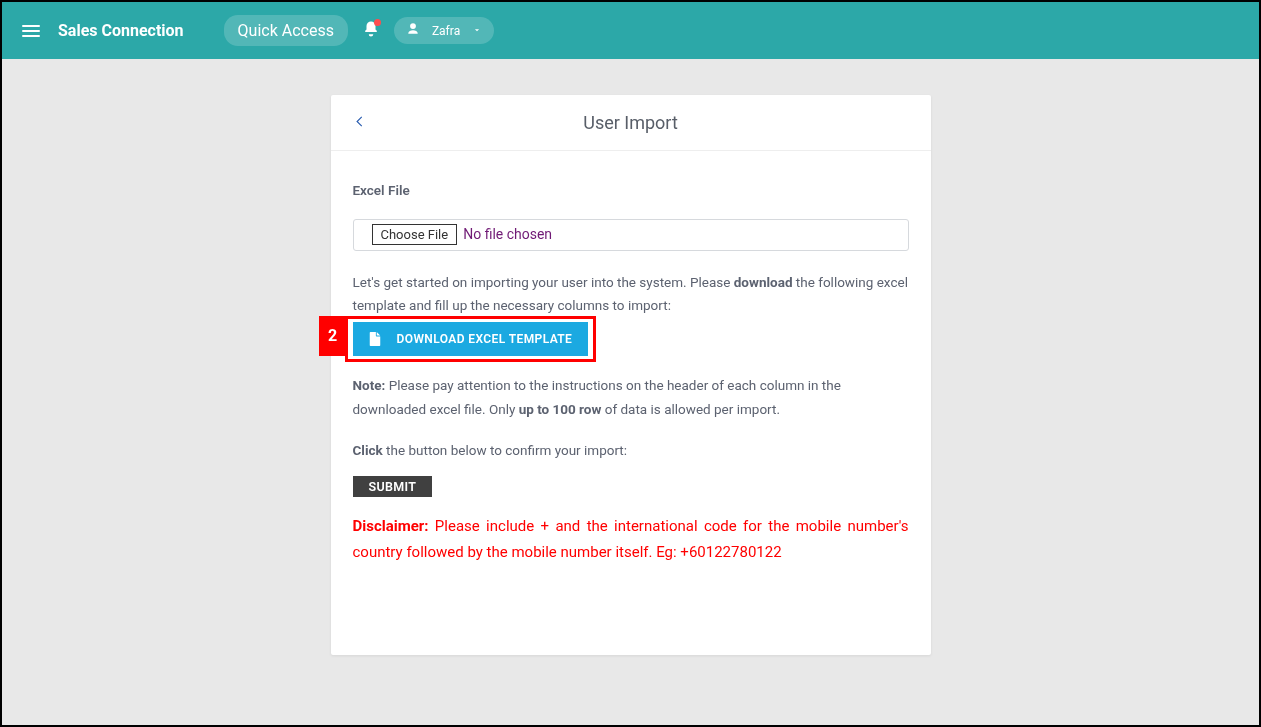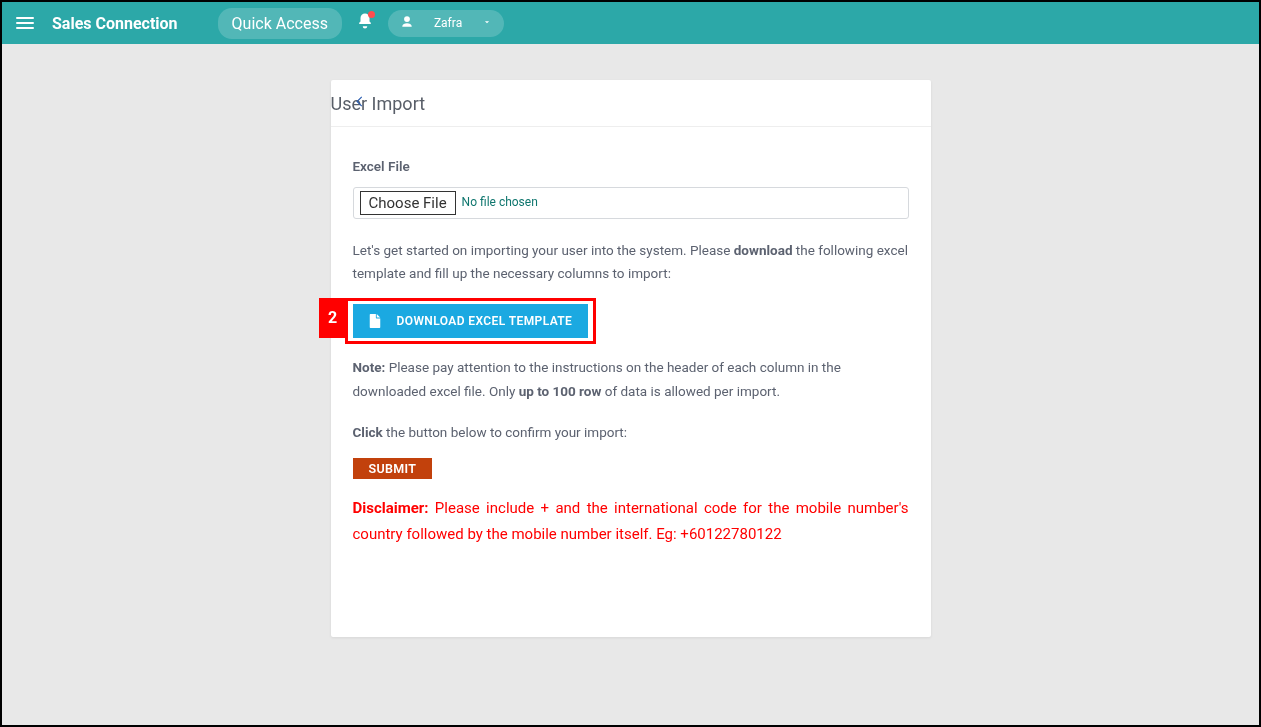--- a/index.html
+++ b/index.html
@@ -1,23 +1,23 @@
 <!DOCTYPE html>
 <html><head>
   <meta charset="utf-8">
   <style>
     * { margin: 0; padding: 0; box-sizing: border-box; font-family: -apple-system, BlinkMacSystemFont, "Segoe UI", Roboto, Helvetica, Arial, sans-serif; }
     body { background: #e8e8e8; width: 1261px; height: 727px; overflow: hidden; border: 2px solid #000; }
     
     .topbar {
       background: #2ca8a8;
-      height: 42px;
-      display: flex;
-      align-items: center;
-      padding: 0 14px;
+      height: 57px;
+      display: flex;
+      align-items: center;
+      padding: 0 20px;
       color: #fff;
     }
     .menu-icon { cursor: pointer; margin-right: 18px; display: flex; flex-direction: column; justify-content: center; gap: 3px; width: 18px; height: 14px; }
     .menu-icon span { display: block; height: 2px; background: #fff; border-radius: 1px; }
     .brand { font-weight: 700; font-size: 16px; color: #fff; margin-right: 40px; }
     .tagline { color: rgba(255,255,255,0.55); font-size: 13px; flex: 1; }
     .quick-access {
       background: rgba(255,255,255,0.18);
       color: #fff;
       border: none;
@@ -28,77 +28,79 @@
       margin-right: 14px;
     }
     .bell-icon { position: relative; margin-right: 14px; cursor: pointer; }
     .bell-icon svg { width: 18px; height: 18px; fill: #fff; }
     .bell-dot { position: absolute; top: -1px; right: -1px; width: 7px; height: 7px; background: #ff4d4f; border-radius: 50%; }
     .user-chip {
       background: rgba(255,255,255,0.18);
       color: #fff;
       display: flex;
       align-items: center;
-      gap: 20px;
+      gap: 12px;
       padding: 5px 12px;
       border-radius: 14px;
       font-size: 12px;
       cursor: pointer;
     }
     .user-chip .avatar-icon svg { width: 14px; height: 14px; fill: #fff; }
     .user-chip .chevron svg { width: 10px; height: 10px; fill: #fff; }
 
     .page-wrap { display: flex; justify-content: center; padding-top: 36px; }
     .card {
       background: #fff;
       width: 600px;
       border-radius: 2px;
       box-shadow: 0 1px 3px rgba(0,0,0,0.08);
       padding-bottom: 90px;
     }
     .card-header {
       position: relative;
-      height: 47px;
-      display: flex;
-      align-items: center;
+      height: 56px;
+      display: flex;
+      align-items: center;
+      justify-content: center;
       border-bottom: 1px solid #eee;
     }
     .back-btn {
       position: absolute;
       left: 22px;
       top: 50%;
       transform: translateY(-50%);
       cursor: pointer;
     }
     .back-btn svg { width: 14px; height: 14px; stroke: #2a5db0; fill: none; stroke-width: 2; }
     .card-title { font-size: 18px; color: #585e68; font-weight: 400; }
 
     .card-body { padding: 28px 22px 0 22px; color: #5c6270; font-size: 13.5px; line-height: 1.75; }
-    .field-label { font-size: 13.5px; color: #5c6270; font-weight: 600; margin-bottom: 8px; }
+    .field-label { font-size: 13.5px; color: #5c6270; font-weight: 600; margin-bottom: 16px; }
     .file-row {
       border: 1px solid #d6d9dd;
       border-radius: 3px;
       height: 32px;
       display: flex;
       align-items: center;
       padding: 0 6px;
       margin-bottom: 20px;
     }
     .choose-file-btn {
       border: 1px solid #333;
       background: #fff;
-      font-size: 15px;
+      font-size: 13px;
       padding: 2px 8px;
       margin-right: 6px;
       cursor: pointer;
       color: #333;
-    }
-    .file-status { font-size: 12px; color: #0f766e; }
-
-    .para { margin-bottom: 14px; }
+      margin-left: 12px;
+    }
+    .file-status { font-size: 14px; color: #701a75; }
+
+    .para { }
     .para b, .para strong { font-weight: 700; }
 
     .dl-wrap { position: relative; display: inline-block; margin: 4px 0 18px 0; }
     .dl-highlight {
       position: absolute;
       inset: -6px -8px -6px -8px;
       border: 3px solid #ff0000;
       pointer-events: none;
     }
     .step-badge {
@@ -127,21 +129,21 @@
       display: inline-flex;
       align-items: center;
       gap: 16px;
     }
     .download-btn svg { width: 12px; height: 14px; fill: #fff; }
 
     .note-para { margin-bottom: 18px; }
     .click-para { margin-bottom: 12px; }
 
     .submit-btn {
-      background: #c2410c;
+      background: #404040;
       color: #fff;
       border: none;
       padding: 3px 16px;
       font-size: 12.5px;
       font-weight: 600;
       letter-spacing: 0.3px;
       cursor: pointer;
       margin-bottom: 16px;
     }
 

